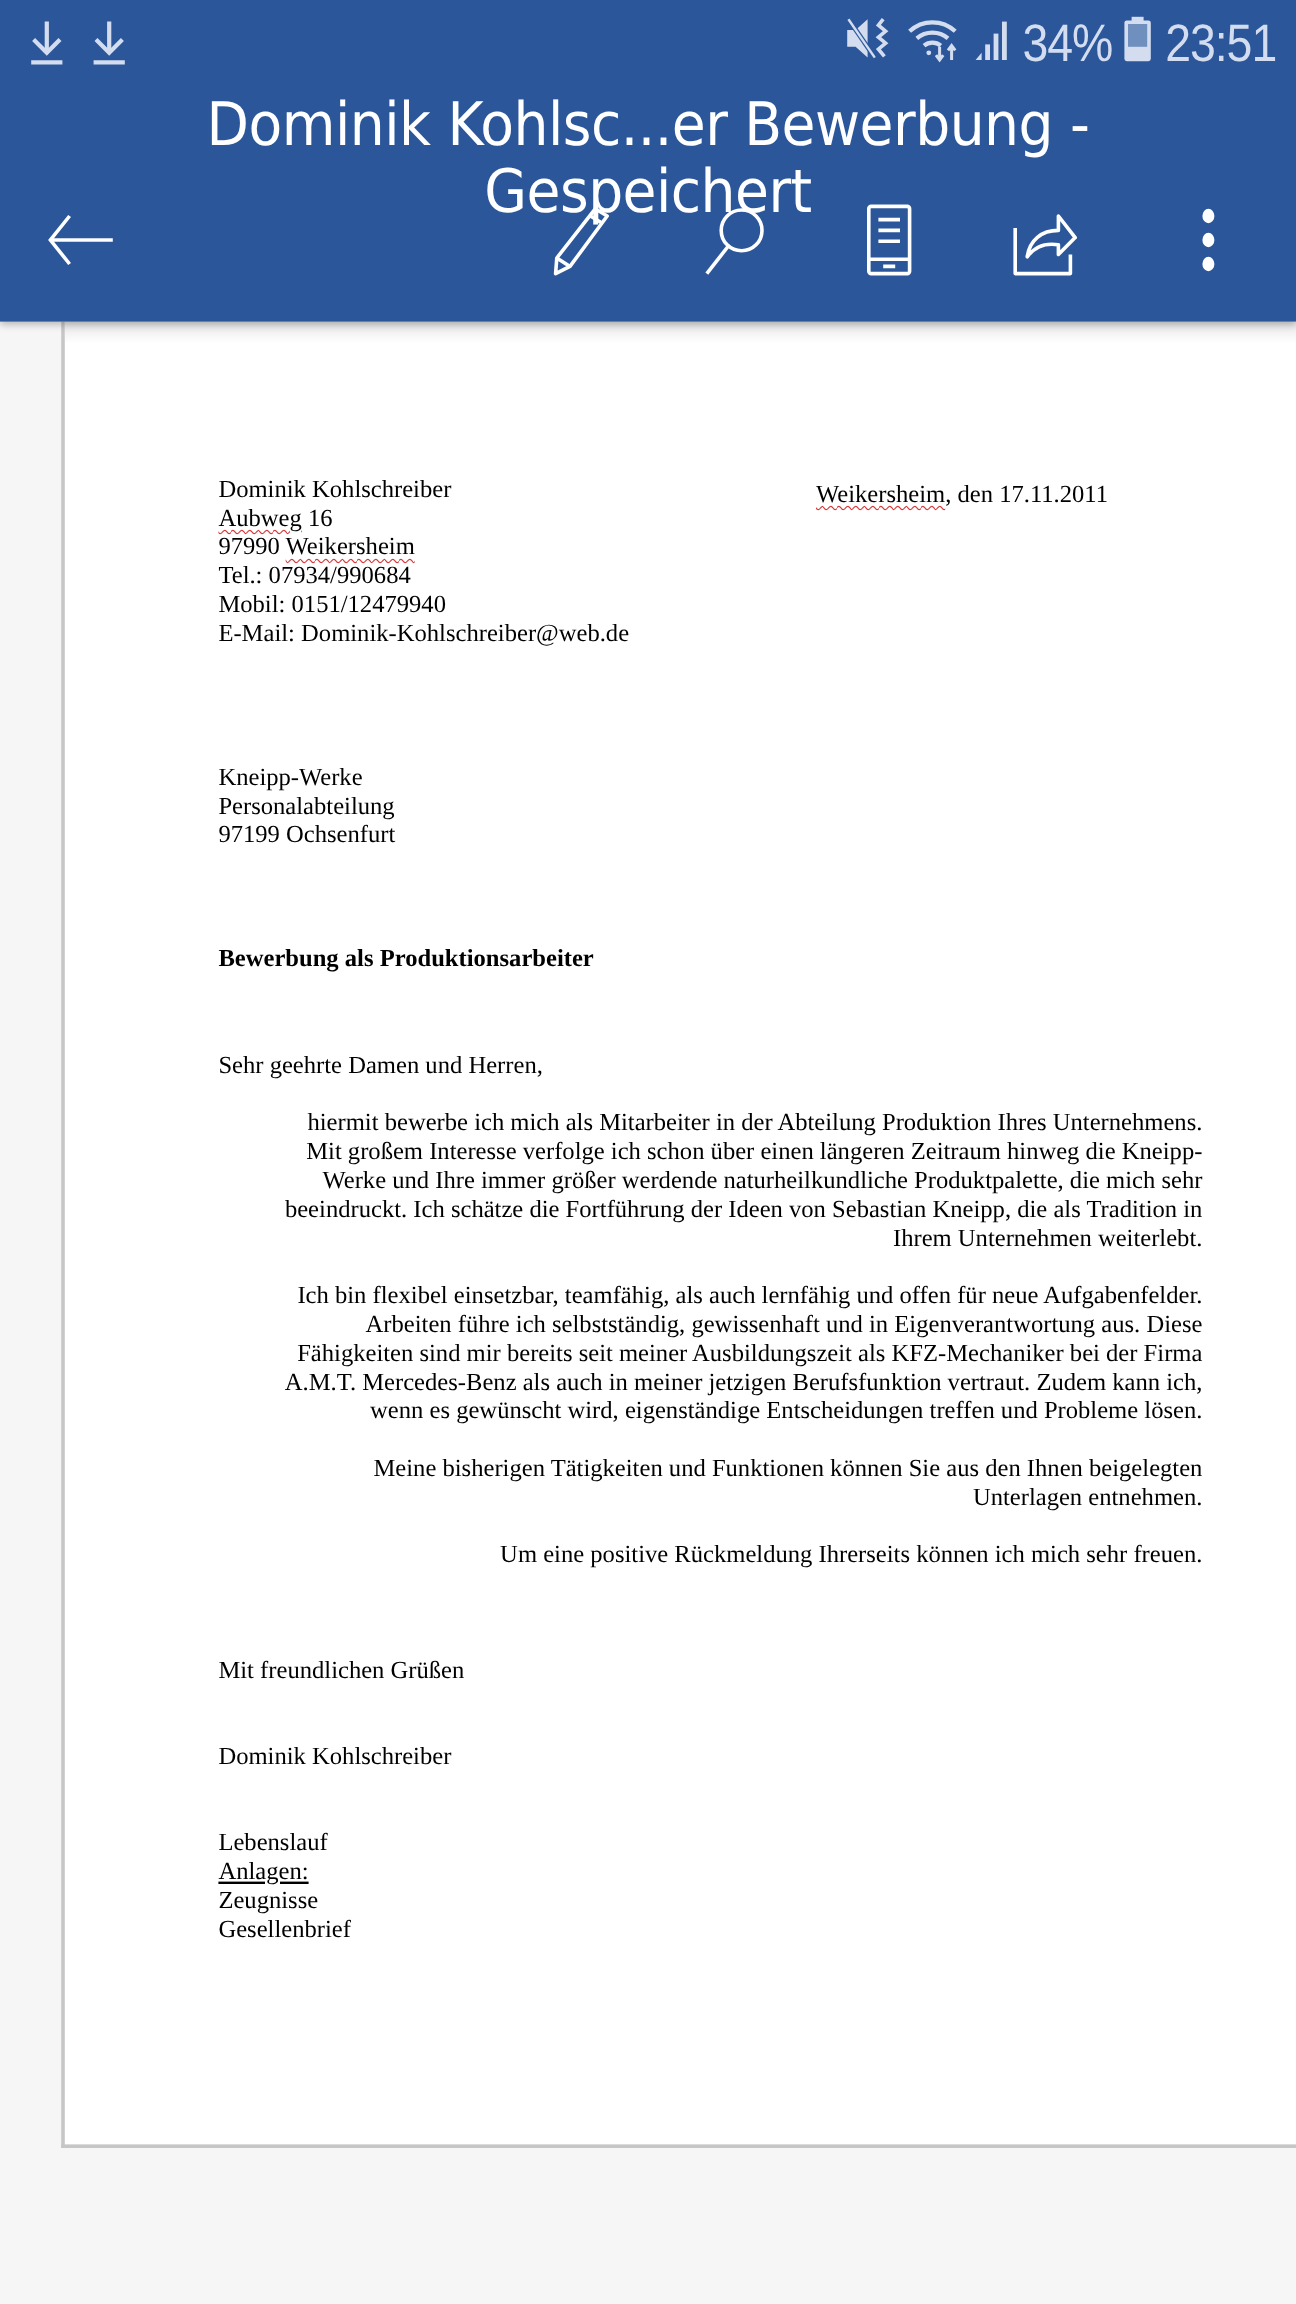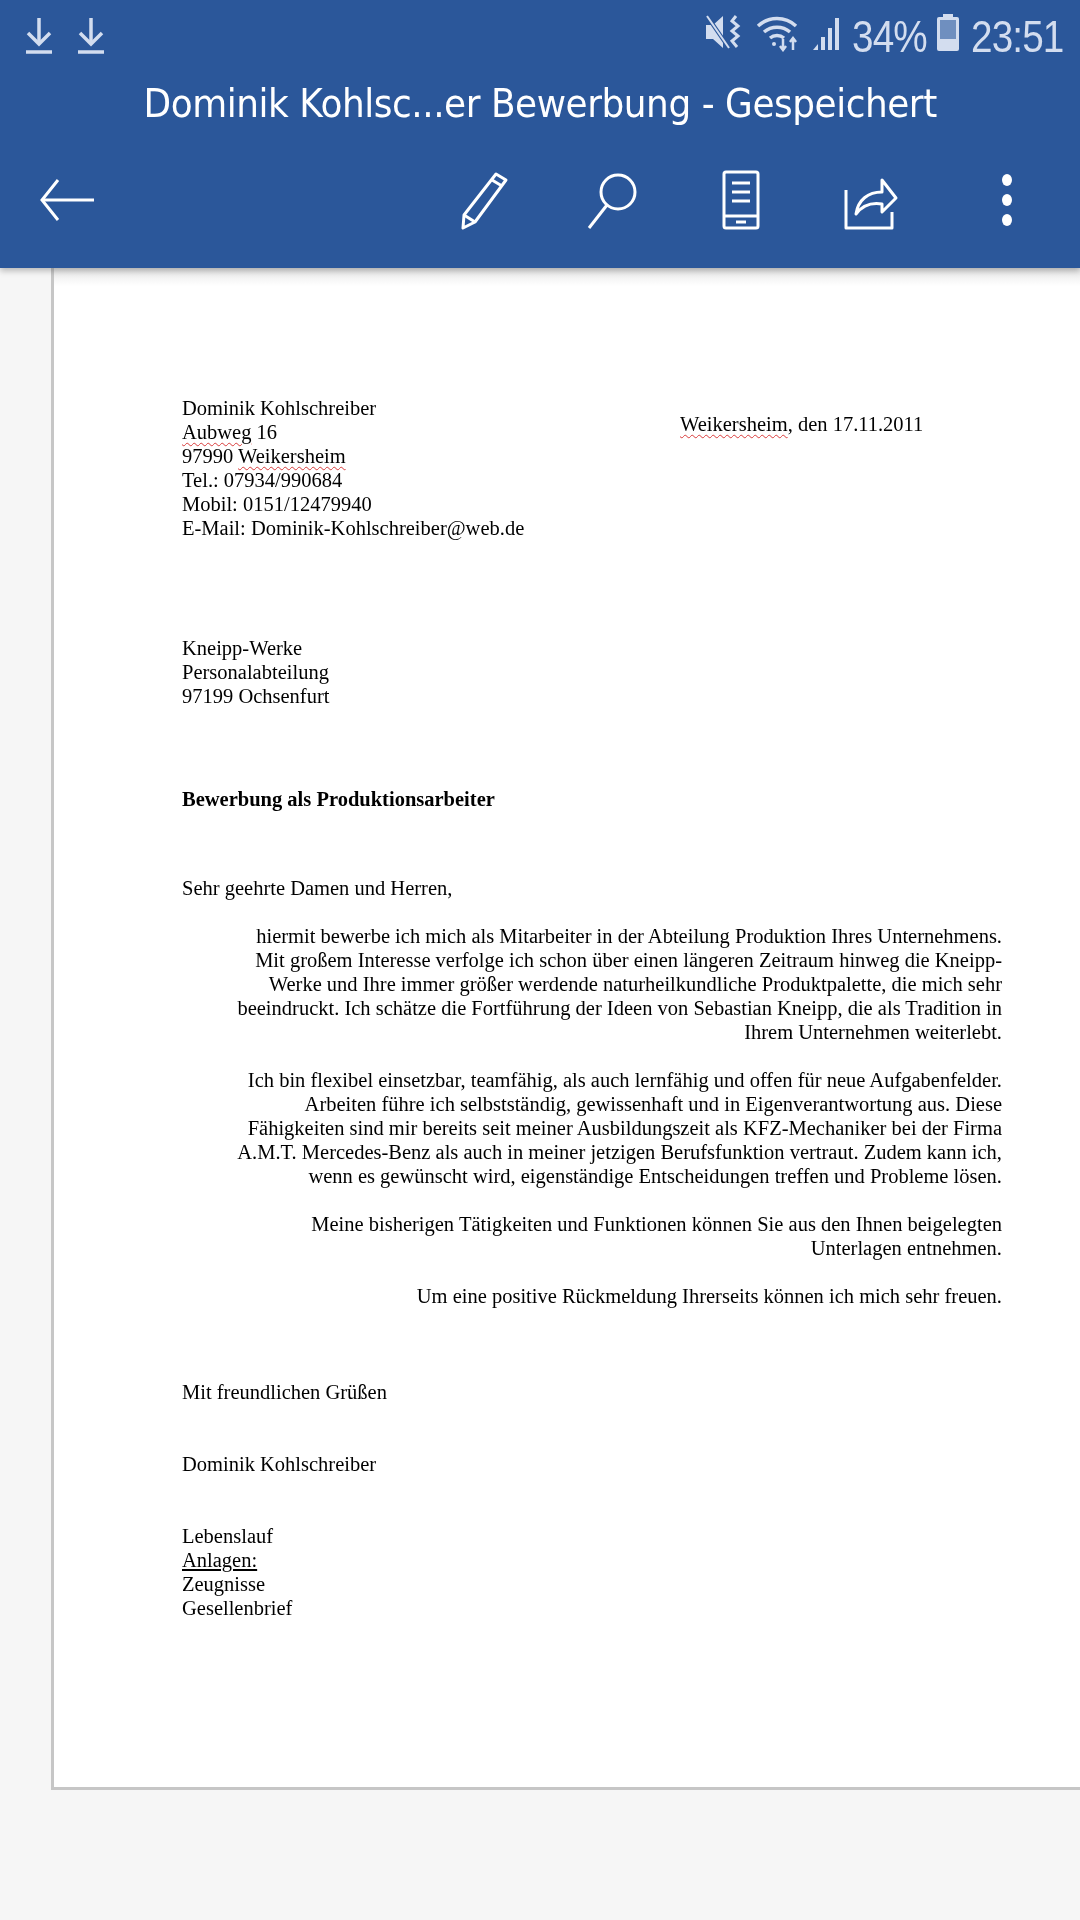--- a/index.html
+++ b/index.html
@@ -10,34 +10,34 @@
     .appbar { position: absolute; left: 0; top: 0; width: 1080px; height: 268px; background: #2b579a; z-index: 2; box-shadow: 0 3px 6px rgba(0,0,0,0.25); }
     .statusbar { position: absolute; left: 0; top: 0; width: 1080px; height: 76px; color: #d3ddef; }
     .sb-left { position: absolute; left: 22px; top: 16px; display: flex; gap: 18px; }
     .sb-left svg { width: 34px; height: 40px; }
     .sb-right { position: absolute; right: 22px; top: 12px; height: 52px; display: flex; gap: 10px; }
     .sb-right svg { display: block; }
     .sb-text { font-family: "Liberation Sans", sans-serif; font-size: 44px; color: #d3ddef; letter-spacing: -1px; transform: scaleX(0.88); transform-origin: left center; display: inline-block; }
     .sb-pct { margin-right: -12px; }
     .sb-time { margin-right: -18px; }
 
-    .title { position: absolute; left: 0; top: 76px; width: 1080px; height: 56px; text-align: center; color: #ffffff; font-size: 39px; line-height: 56px; font-family: "DejaVu Sans", sans-serif; letter-spacing: -0.5px; }
+    .title { position: absolute; left: 0; top: 76px; width: 1080px; height: 56px; text-align: center; color: #ffffff; font-size: 50px; line-height: 56px; font-family: "DejaVu Sans", sans-serif; letter-spacing: -0.5px; }
     .title span { display: inline-block; transform: scaleX(0.92); }
 
     .toolbar { position: absolute; left: 0; top: 150px; width: 1080px; height: 100px; }
     .tb-btn { position: absolute; top: 10px; width: 80px; height: 80px; display: flex; align-items: center; justify-content: center; cursor: pointer; }
     .tb-btn svg { width: 64px; height: 64px; }
 
     
     .page { position: absolute; left: 3px; top: 268px; width: 1074px; height: 1522px; background: #ffffff; border: 3px solid #c6c6c6; border-top: none; margin-left: 48px; }
     .page-shadow { position: absolute; left: 0; top: 0; right: 0; height: 18px; background: linear-gradient(#e6e6e6, rgba(255,255,255,0)); }
     .doc { position: absolute; left: 128px; top: 128px; width: 820px; font-family: "Liberation Serif", serif; font-size: 20.5px; line-height: 24px; color: #000000; }
     .line { display: block; white-space: nowrap; }
     .spell { text-decoration: underline wavy #d83b3b; text-decoration-thickness: 1px; text-underline-offset: 3px; }
-    .date-line { position: absolute; left: 498px; top: 16px; white-space: nowrap; }
+    .date-line { position: absolute; left: 498px; top: 4px; white-space: nowrap; }
     .block { position: absolute; left: 0; width: 820px; }
     .para { text-align: right; width: 820px; }
     .bold { font-weight: bold; }
     .underline { text-decoration: underline; text-underline-offset: 2px; }
   </style>
 </head>
 <body>
 
 <div class="appbar">
 

